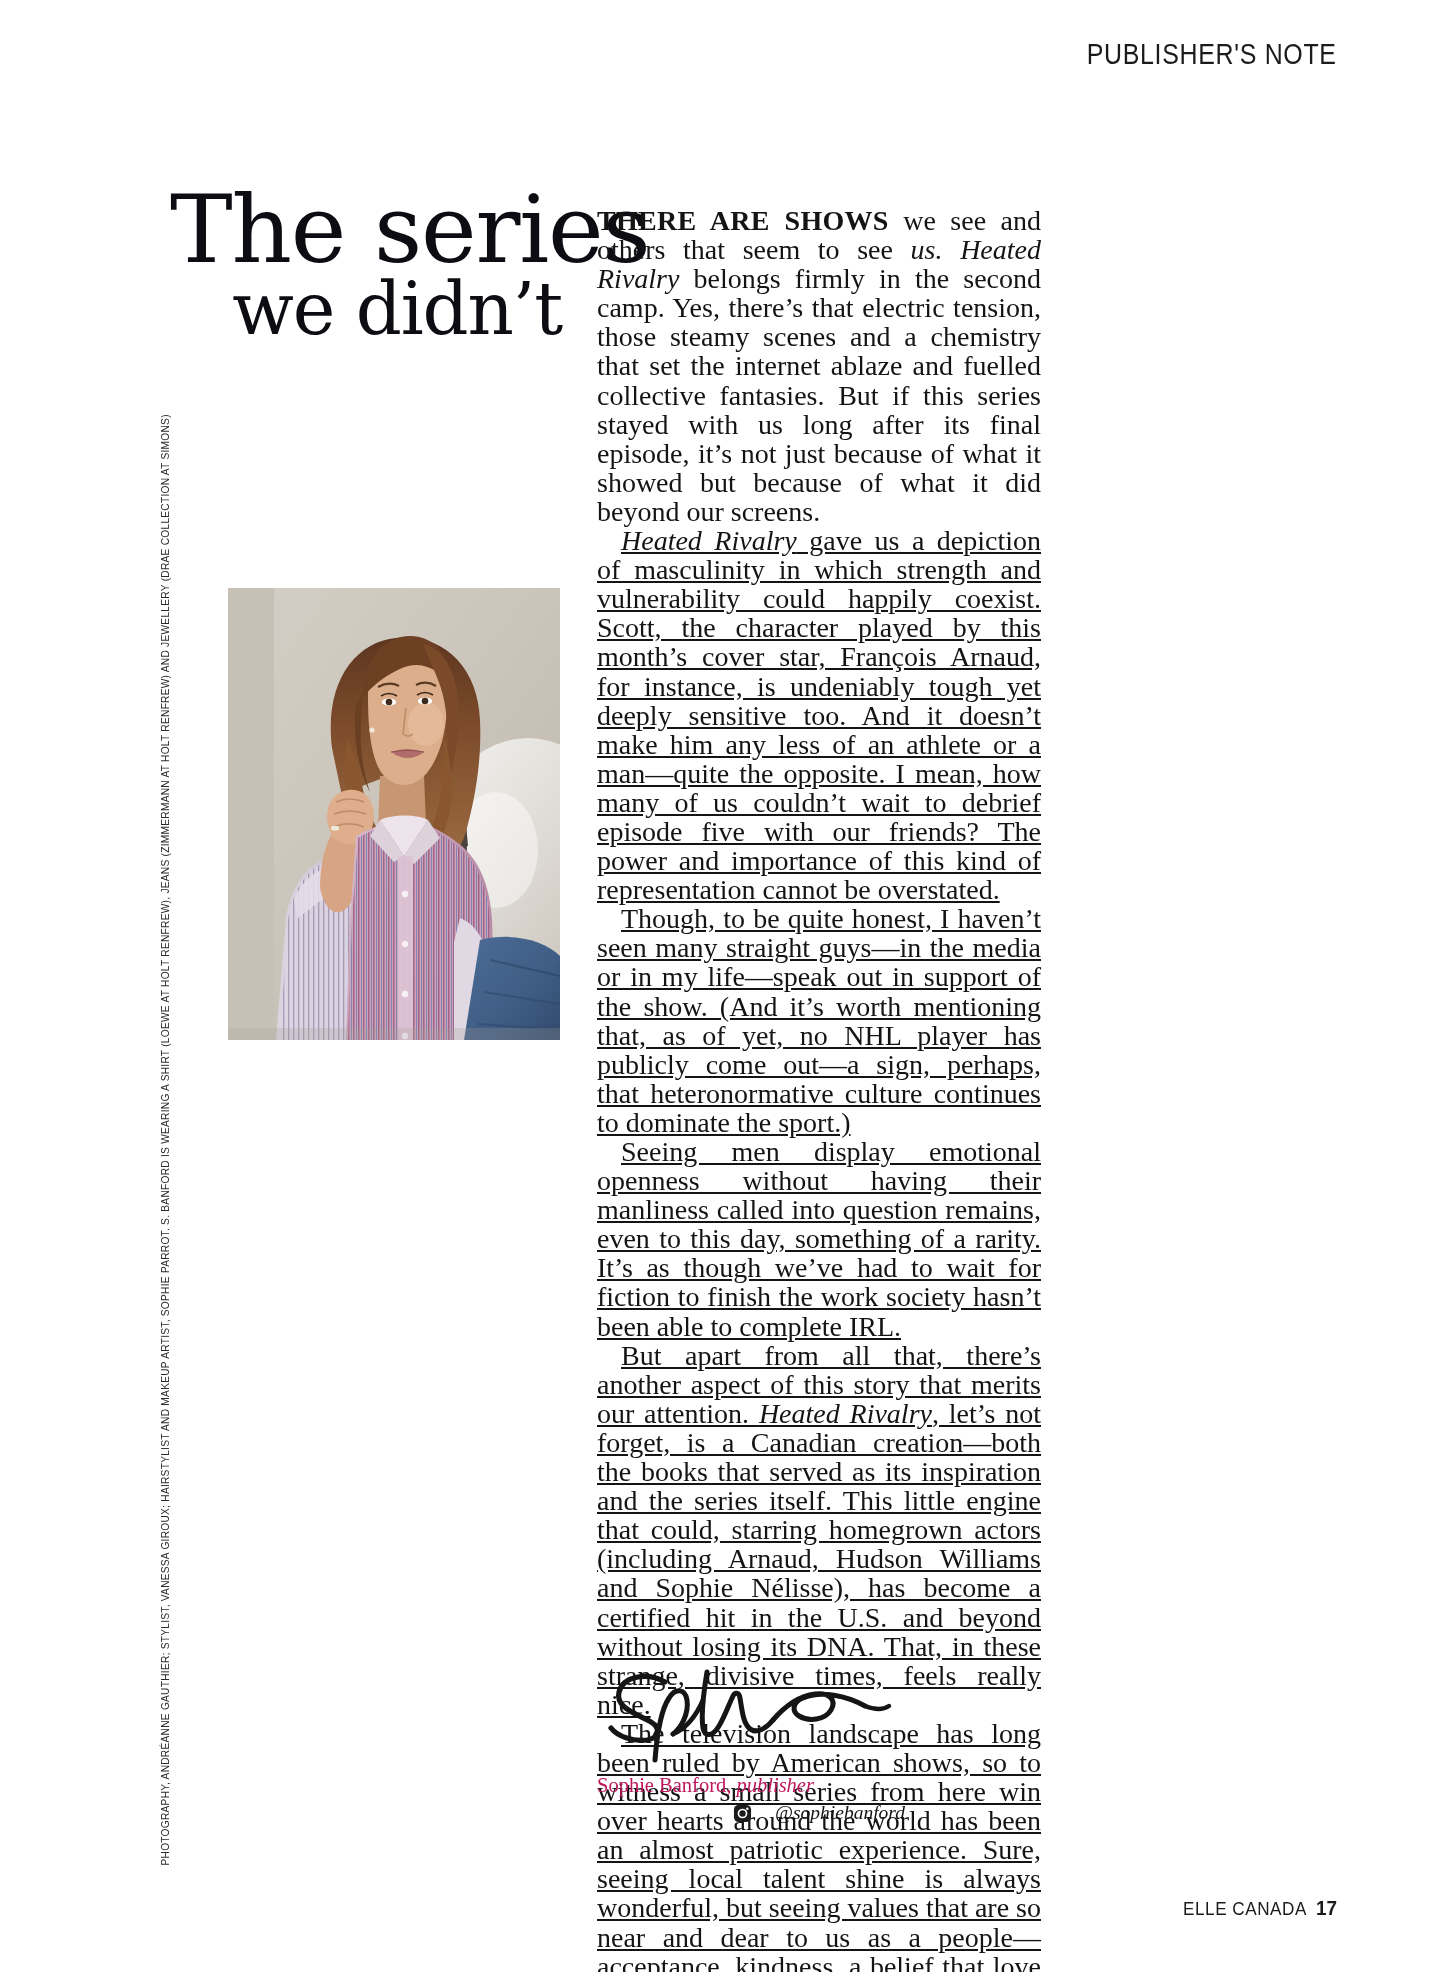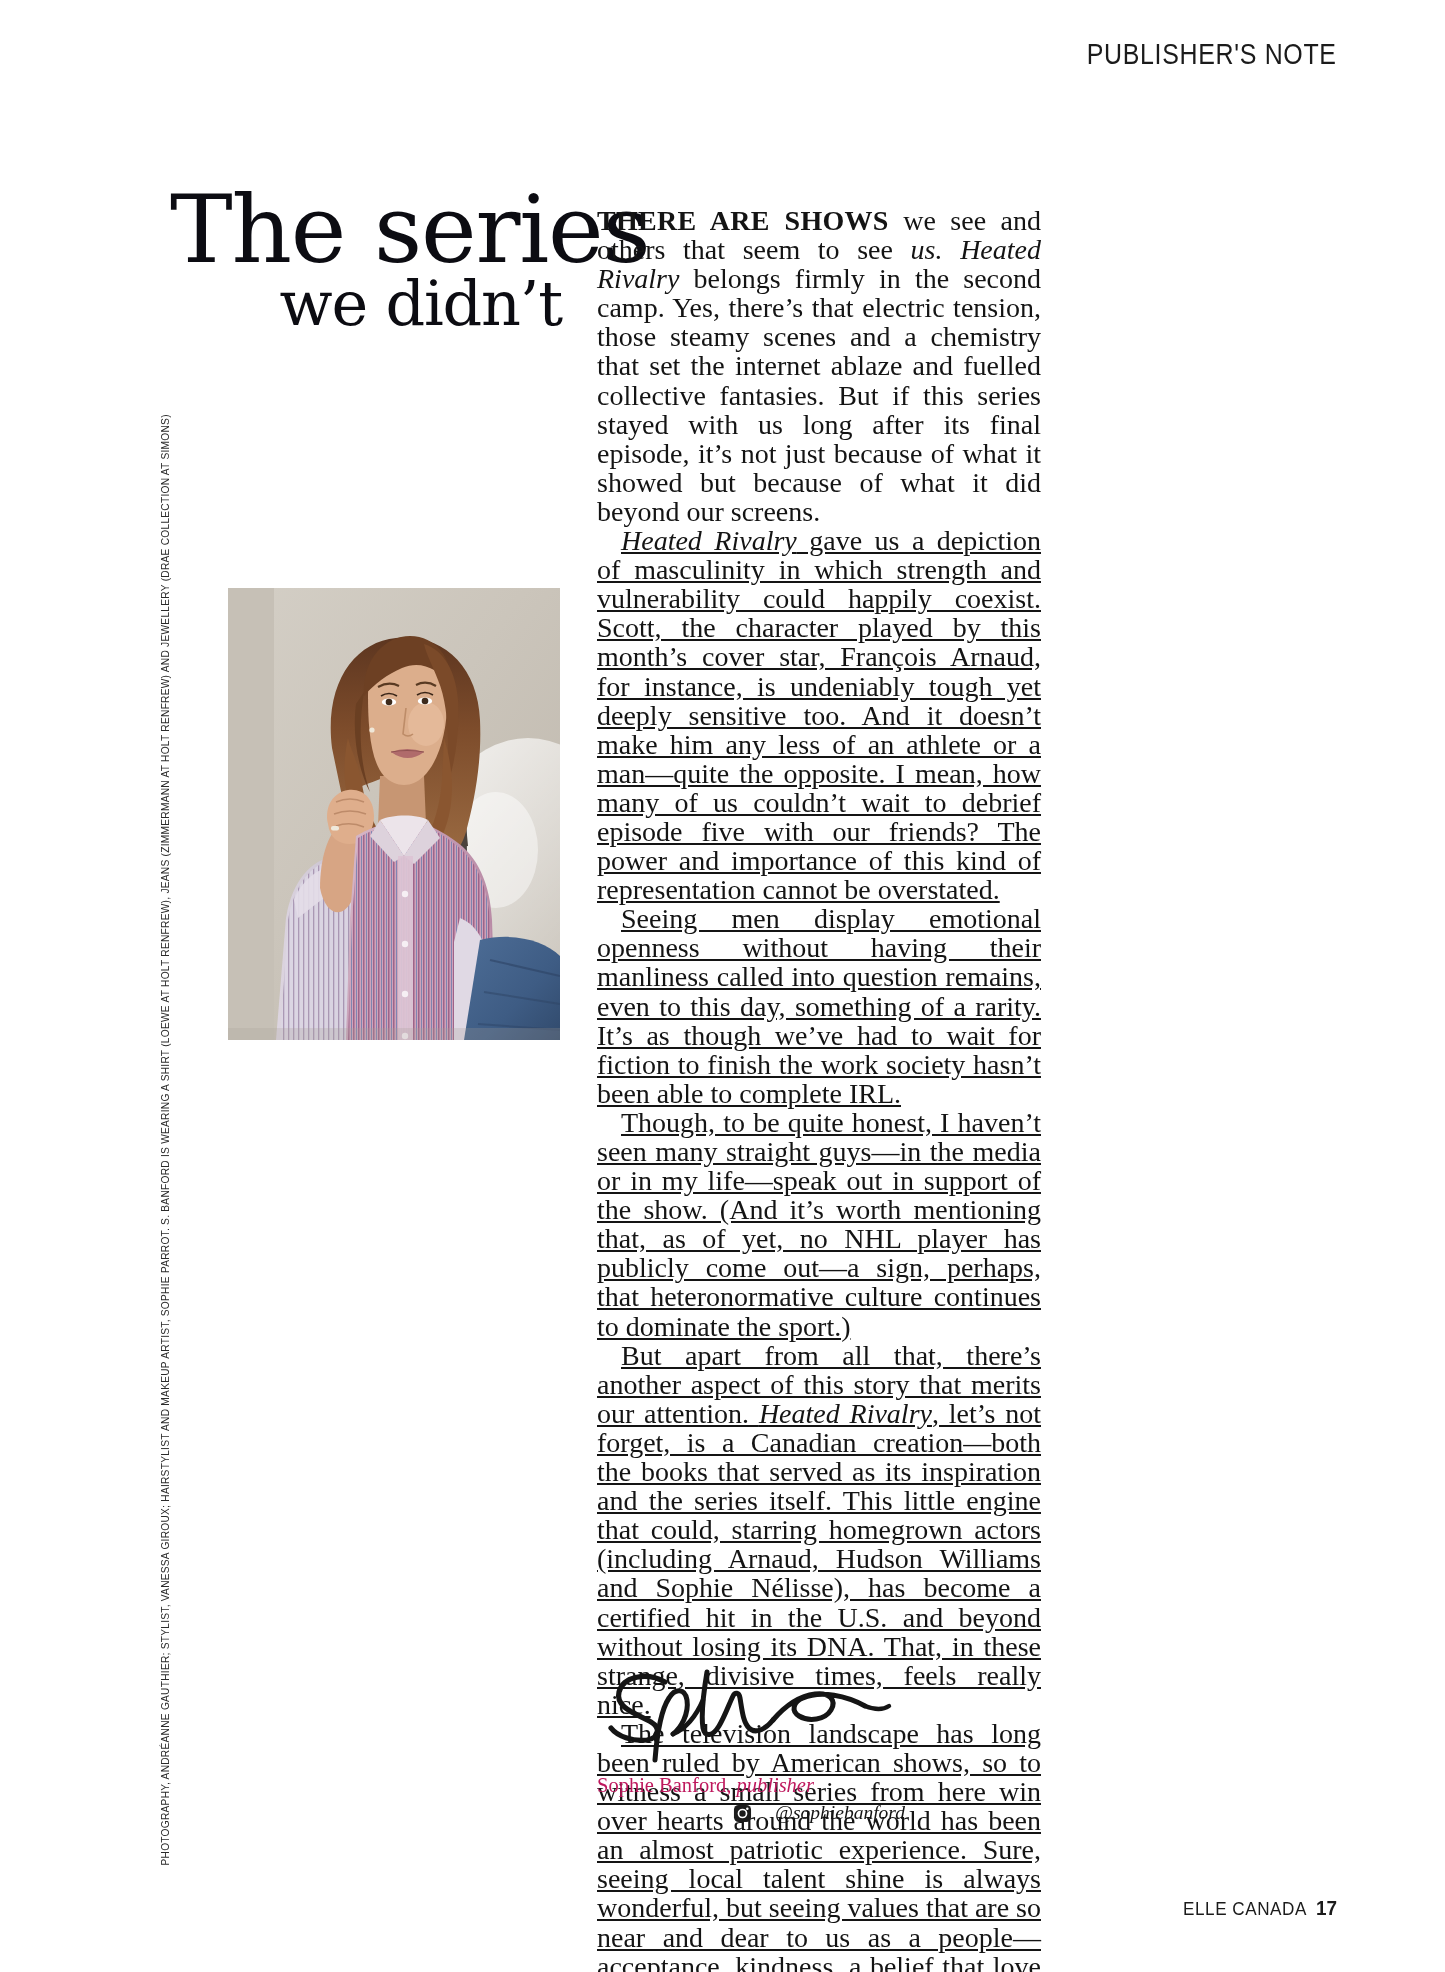--- a/index.html
+++ b/index.html
@@ -51,21 +51,21 @@
     font-family:"DejaVu Serif", serif;
     font-weight:400;
     font-size:92px;
     line-height:0.945;
     letter-spacing:-1.2px;
     text-align:right;
     color:#0c0c12;
   }
   #headline .hl-line { display:block; white-space:nowrap; }
   #headline .hl-line.l1 { font-size:94px; }
-  #headline .hl-line.l2 { font-size:62px; }
+  #headline .hl-line.l2 { font-size:72px; }
   #headline .hl-line.l3 { font-size:94px; }
   #headline .hl-line.l4 { font-size:94px; }
 
   
   #photo {
     position:absolute;
     left:228px; top:588px;
     width:332px; height:452px;
     overflow:hidden;
     background:#cdc8c0;
@@ -294,23 +294,23 @@
       <rect x="0" y="440" width="332" height="12" fill="#a9a198" opacity="0.25"></rect>
     </g>
   </svg>
 </figure>
 
 <section id="body-col">
   <p><span class="lead-in">THERE ARE SHOWS</span><span> we see and others that seem to see </span><span class="ital">us. Heated Rivalry</span><span> belongs firmly in the second camp. Yes, there’s that electric tension, those steamy scenes and a chemistry that set the internet ablaze and fuelled collective fantasies. But if this series stayed with us long after its final episode, it’s not just because of what it showed but because of what it did beyond our screens.</span></p>
 
   <p><span class="ital">Heated Rivalry</span><span> gave us a depiction of masculinity in which strength and vulnerability could happily coexist. Scott, the character played by this month’s cover star, François Arnaud, for instance, is undeniably tough yet deeply sensitive too. And it doesn’t make him any less of an athlete or a man—quite the opposite. I mean, how many of us couldn’t wait to debrief episode five with our friends? The power and importance of this kind of representation cannot be overstated.</span></p>
 
+  <p>Though, to be quite honest, I haven’t seen many straight guys—in the media or in my life—speak out in support of the show. (And it’s worth mentioning that, as of yet, no NHL player has publicly come out—a sign, perhaps, that heteronormative culture continues to dominate the sport.)</p>
+
   <p>Seeing men display emotional openness without having their manliness called into question remains, even to this day, something of a rarity. It’s as though we’ve had to wait for fiction to finish the work society hasn’t been able to complete IRL.</p>
-
-  <p>Though, to be quite honest, I haven’t seen many straight guys—in the media or in my life—speak out in support of the show. (And it’s worth mentioning that, as of yet, no NHL player has publicly come out—a sign, perhaps, that heteronormative culture continues to dominate the sport.)</p>
 
   <p><span>But apart from all that, there’s another aspect of this story that merits our attention. </span><span class="ital">Heated Rivalry</span><span>, let’s not forget, is a Canadian creation—both the books that served as its inspiration and the series itself. This little engine that could, starring homegrown actors (including Arnaud, Hudson Williams and Sophie Nélisse), has become a certified hit in the U.S. and beyond without losing its DNA. That, in these strange, divisive times, feels really nice.</span></p>
 
   <p><span>The television landscape has long been ruled by American shows, so to witness a small series from here win over hearts around the world has been an almost patriotic experience. Sure, seeing local talent shine is always wonderful, but seeing values that are so near and dear to us as a people—acceptance, kindness, a belief that love can conquer all—radiate beyond our borders has been even more special.</span><span class="endmark"></span></p>
 </section>
 
 <div id="sign-block">
   <svg id="signature" viewBox="0 0 300 120">
     <g fill="none" stroke="#151515" stroke-linecap="round" stroke-linejoin="round">
       <path d="M62 34 C44 24 20 28 16 44 C12 60 34 66 48 74 C58 80 56 90 44 92 C30 94 14 88 8 80" stroke-width="5.2"></path>

